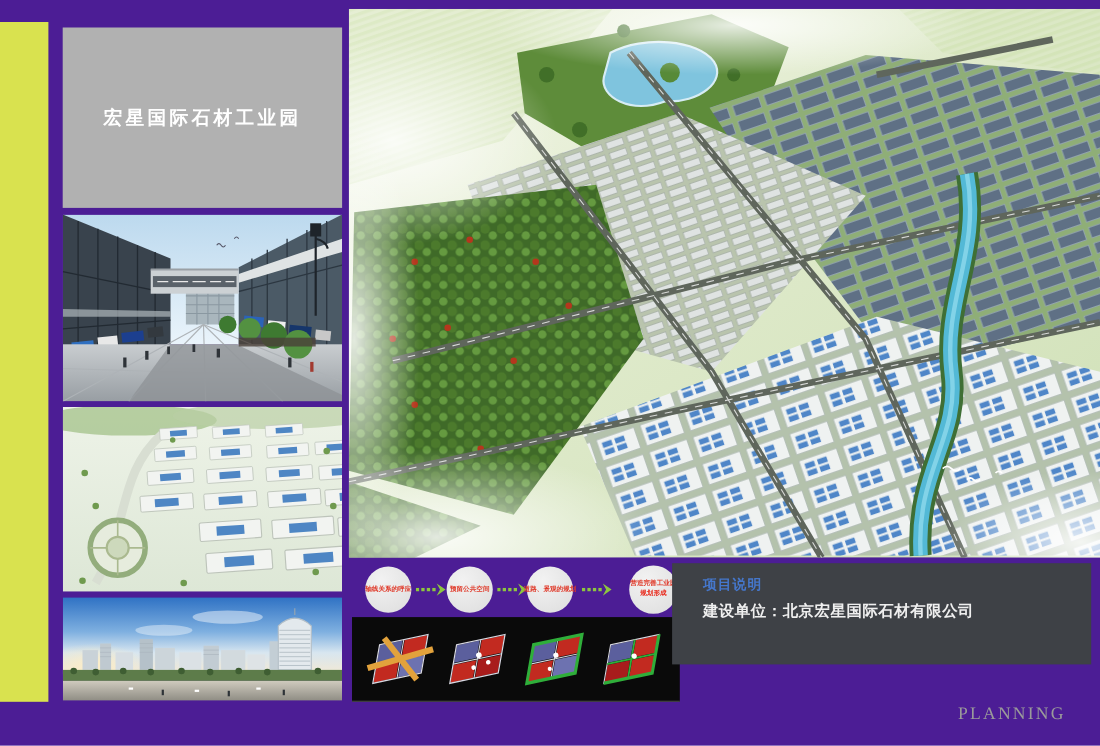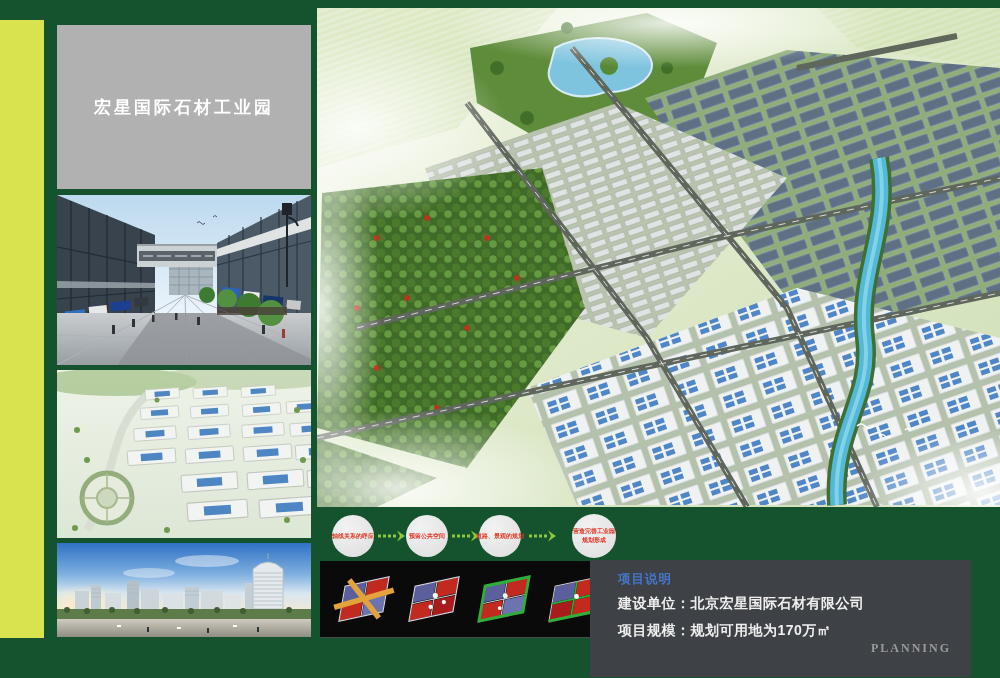--- a/index.html
+++ b/index.html
@@ -1,16 +1,16 @@
 <!DOCTYPE html>
 <html><head>
 <meta charset="utf-8">
 <style>
   html,body{margin:0;padding:0;background:#ffffff;}
-  .board{position:relative;width:1000px;height:678px;background:#14532d;overflow:hidden;
+  .board{position:relative;width:1000px;height:678px;background:#4c1d95;overflow:hidden;
          font-family:"Liberation Sans","DejaVu Sans",sans-serif;}
   
   .accent-bar{position:absolute;left:0;top:20px;width:44px;height:618px;background:#d9e24f;}
   
   .title-box{position:absolute;left:57px;top:25px;width:254px;height:164px;background:#b1b1b1;
              display:flex;align-items:center;justify-content:center;}
   .title-box span{color:#ffffff;font-size:17px;font-weight:bold;letter-spacing:3px;}
   .panel{position:absolute;left:57px;width:254px;overflow:hidden;}
   .img-street{top:195px;height:170px;}
   .img-aerial{top:370px;height:168px;}
@@ -28,29 +28,29 @@
   .s2{left:88px;top:3px;width:42px;height:42px;}
   .s3{left:161px;top:3px;width:42px;height:42px;}
   .s4{left:254px;top:2px;width:44px;height:44px;}
   .arrow{position:absolute;top:17px;width:28px;height:14px;}
   .a1{left:60px;} .a2{left:134px;} .a3{left:211px;}
   
   .diagram-panel{position:absolute;left:320px;top:561px;width:298px;height:77px;background:#0a0a0a;
                  display:flex;align-items:center;justify-content:space-between;padding:0 12px;box-sizing:border-box;
                  border-bottom:1px solid #4a4a4a;}
   
-  .project-panel{position:absolute;left:590px;top:512px;width:381px;height:117px;background:#3e4146;
-                 box-sizing:border-box;padding:11px 0 0 28px;color:#efefef;margin-top:48px;}
+  .project-panel{position:absolute;left:611px;top:512px;width:381px;height:92px;background:#3e4146;
+                 box-sizing:border-box;padding:11px 0 0 28px;color:#efefef;}
   .pi-title{color:#4577cc;font-size:12.5px;font-weight:bold;margin-bottom:7px;letter-spacing:1px;}
   .pi-row{position:relative;font-size:14px;font-weight:bold;margin-bottom:9px;letter-spacing:0.5px;}
   .pi-indent{padding-left:62px;}
   .pi-extra{position:absolute;left:226px;top:0;}
   
   .planning{position:absolute;left:871px;top:641px;font-family:"Liberation Serif","DejaVu Serif",serif;
-            font-weight:bold;font-size:12px;color:#9a9a9a;letter-spacing:2px;}
+            font-weight:normal;font-size:16px;color:#9a9a9a;letter-spacing:2px;}
 </style>
 </head>
 <body>
 
 <div class="board">
 
   <div class="accent-bar"></div>
 
   <div class="title-box">
     <span>宏星国际石材工业园</span>
@@ -481,20 +481,17 @@
         <circle cx="3" cy="-2" r="2.4" fill="#ffffff"></circle>
       </g>
     </svg>
   </div>
 
   <div class="project-panel">
     <div class="pi-title">项目说明</div>
     <div class="pi-row">
       <span>建设单位：</span><span>北京宏星国际石材有限公司</span>
     </div>
-    <div class="pi-row">
-      <span>项目规模：</span><span>规划可用地为170万㎡</span>
-    </div>
   </div>
 
   <div class="planning">PLANNING</div>
 
 </div>
 
 </body></html>

